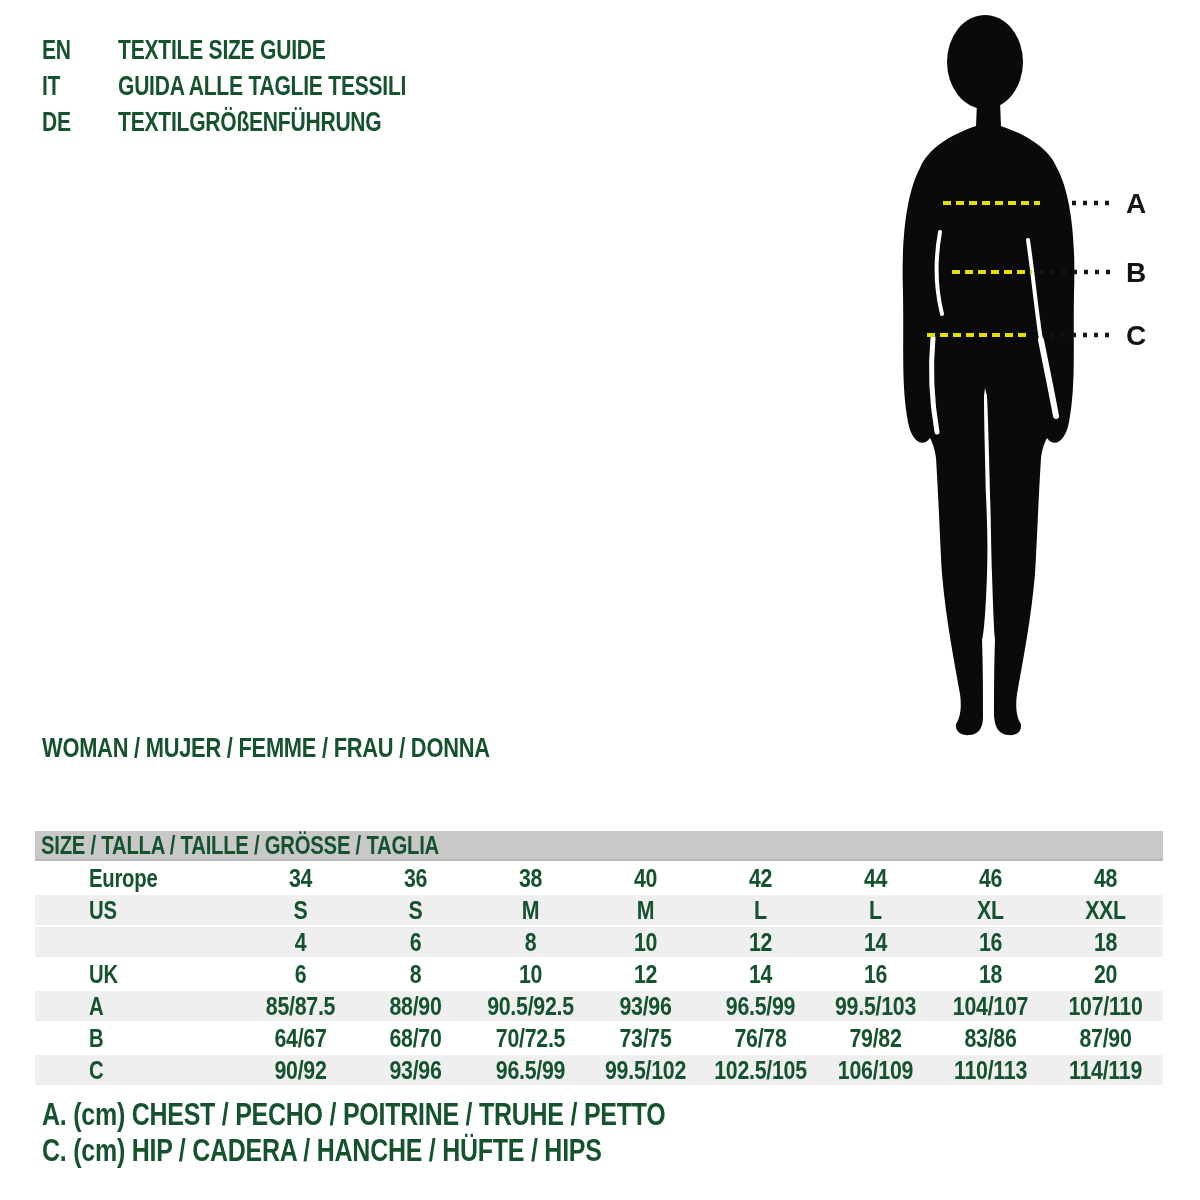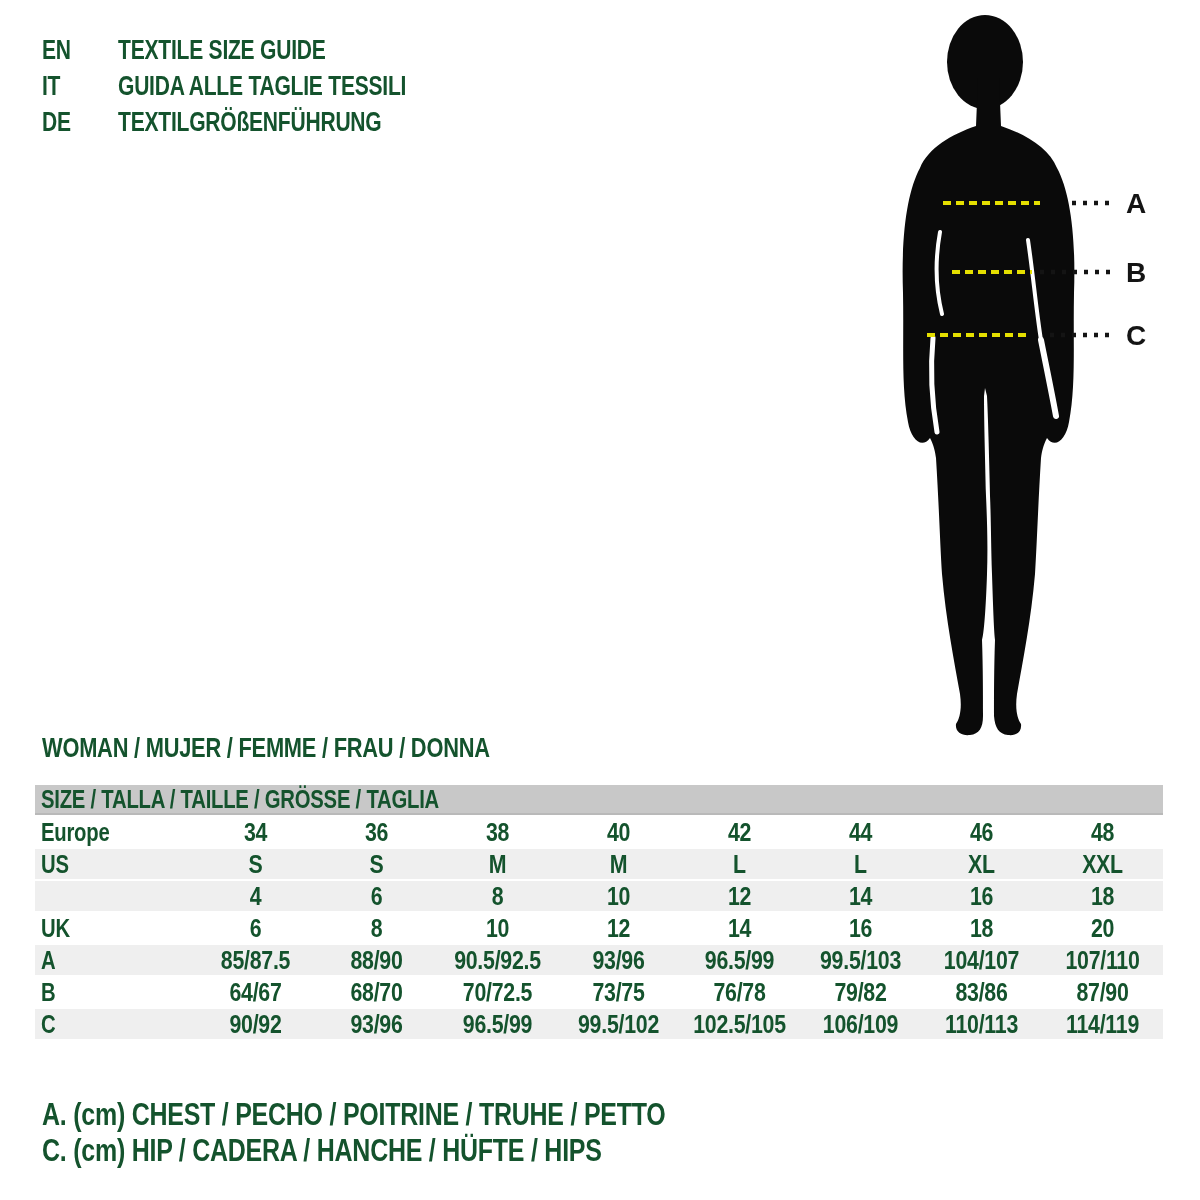--- a/index.html
+++ b/index.html
@@ -10,25 +10,25 @@
   
   .langs{position:absolute;left:42px;top:32px;}
   .lang-row{display:flex;height:36px;align-items:center;font-weight:700;font-size:27px;}
   .lang-code{width:76px;}
   
   .gender{position:absolute;left:42px;top:732px;height:36px;display:flex;align-items:flex-start;
           font-weight:700;font-size:28px;}
   
   .table{position:absolute;left:35px;top:785px;width:1128px;}
   .thead{height:30px;background:#c8c8c8;display:flex;align-items:center;padding-left:6px;
-         box-sizing:border-box;font-weight:700;font-size:26px;border-bottom:2px solid #b9b9b9;}
+         box-sizing:border-box;font-weight:700;font-size:26px;border-bottom:2px solid #b9b9b9;margin-top:46px;}
   .trow{height:32px;display:flex;align-items:center;border-top:2px solid #ffffff;
         box-sizing:border-box;font-weight:700;font-size:26px;}
   .trow.shade{background:#efefef;}
-  .tlabel{width:160px;padding-left:6px;box-sizing:border-box;}
+  .tlabel{width:160px;padding-left:6px;box-sizing:border-box;margin-left:48px;}
   .tcell{flex:1;text-align:center;transform:scaleX(.82);letter-spacing:-.3px;}
   
   .legend{position:absolute;left:42px;top:1096px;}
   .legend-row{height:36px;display:flex;align-items:center;font-weight:700;font-size:32px;}
   
   .figure{position:absolute;left:880px;top:8px;width:290px;height:740px;}
 </style>
 </head>
 <body>
 

